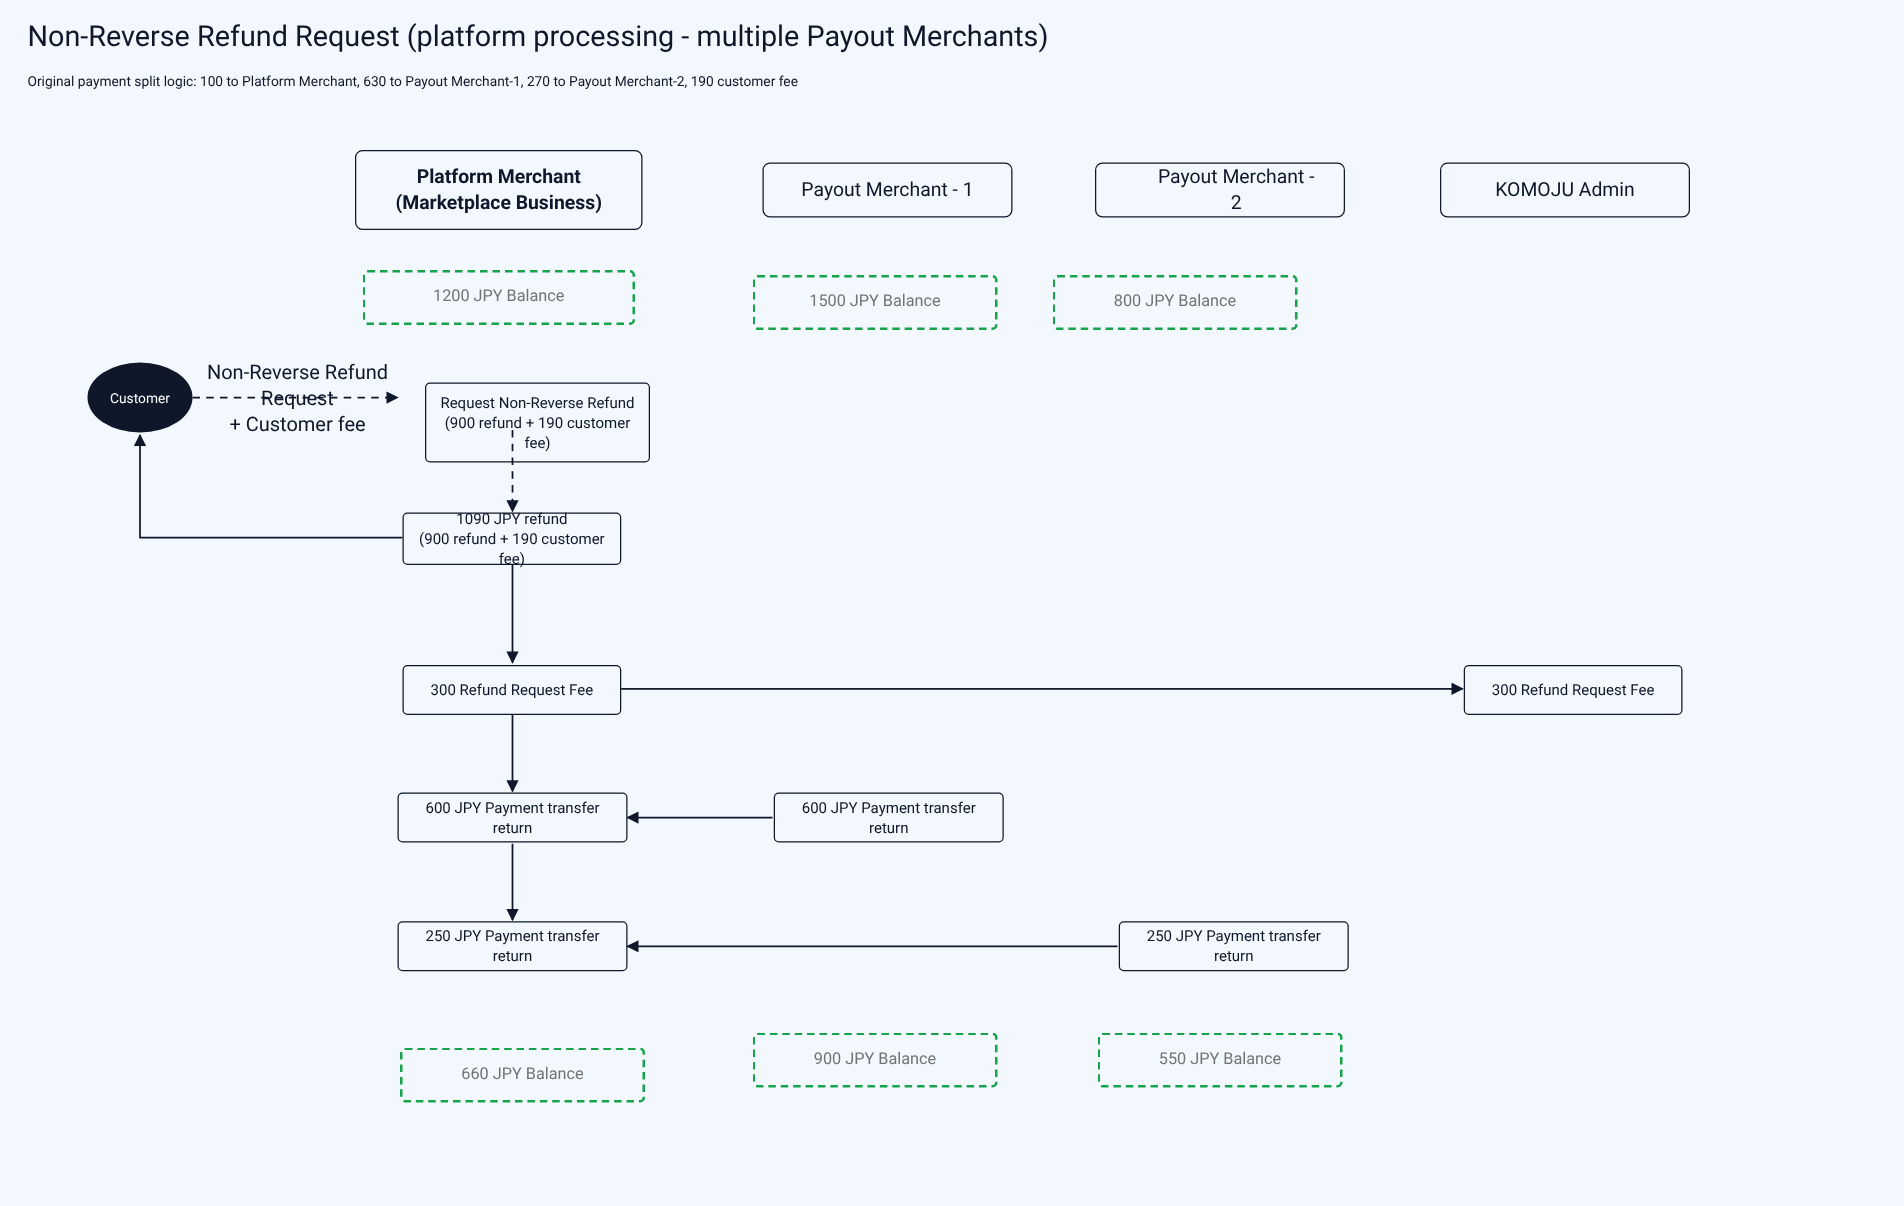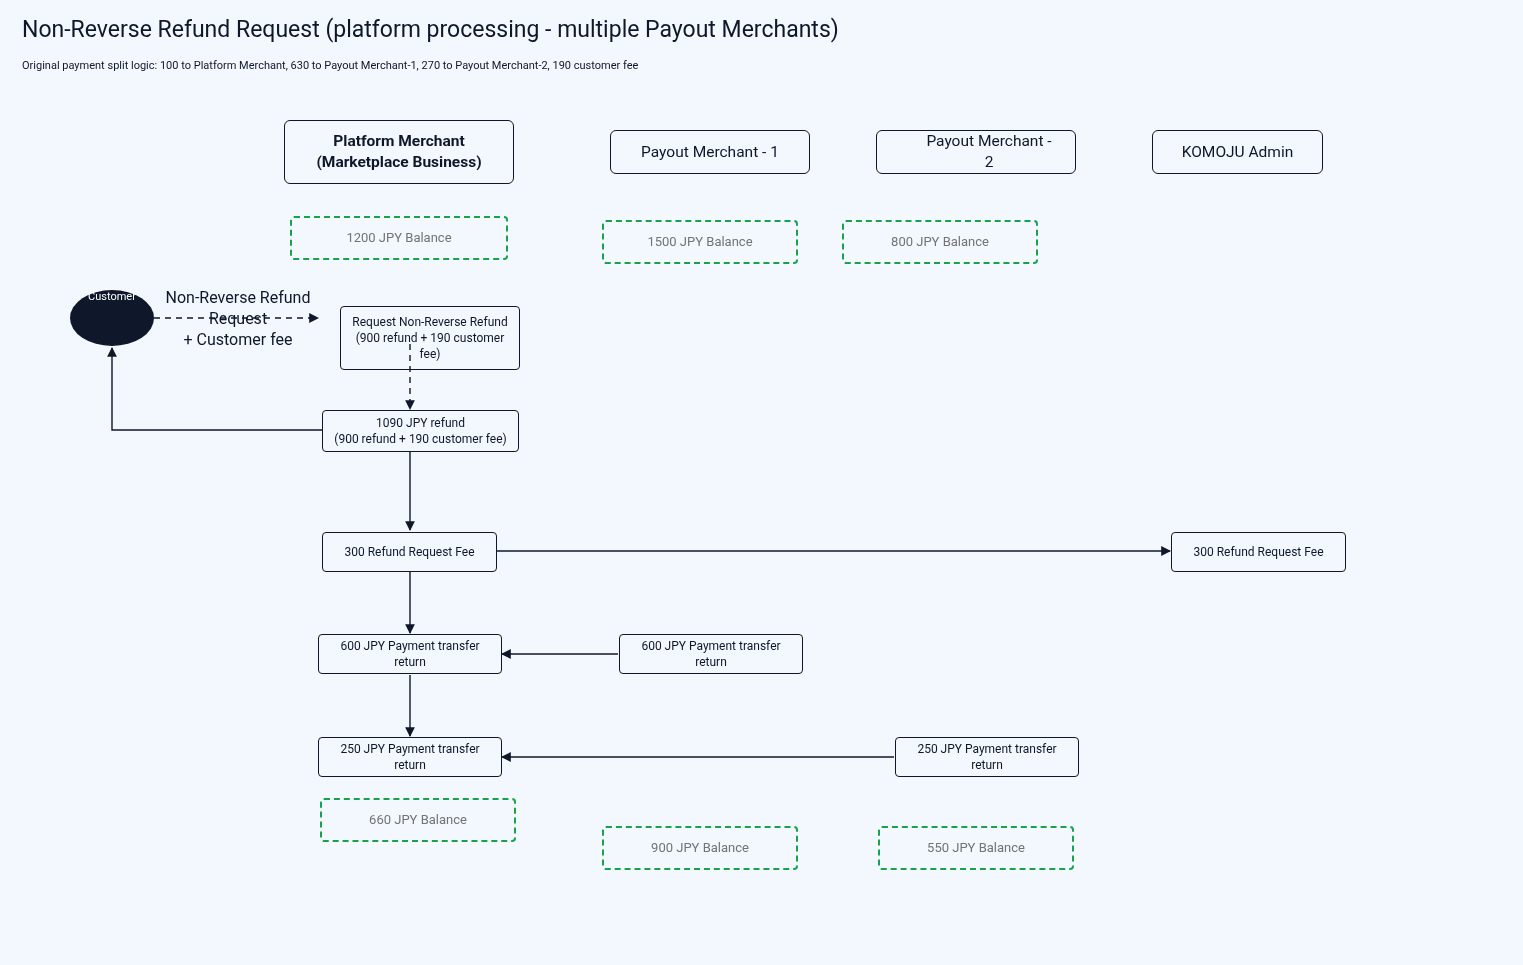--- a/index.html
+++ b/index.html
@@ -28,21 +28,21 @@
   .box.dashed-green {
     border: 2px dashed #16a34a;
     color: #737373;
     font-size: 13px;
   }
   .customer {
     position: absolute;
     width: 84px; height: 56px;
     background: #0f172a; color: #fff;
     border-radius: 50%;
-    display: flex; align-items: flex-start; justify-content: center;
+    display: flex; align-items: center; justify-content: center;
     font-size: 11px;
   }
   svg.arrows { position: absolute; inset: 0; width: 100%; height: 100%; }
   .edge-label {
     position: absolute;
     font-size: 16px; text-align: center; line-height: 1.3;
     color: #0f172a;
   }
 </style>
 </head>
@@ -76,44 +76,44 @@
 
     <line x1="388" y1="579" x2="388" y2="640" stroke="#0f172a" stroke-width="1.4" marker-end="url(#ah)"></line>
 
     <line x1="872" y1="661" x2="480" y2="661" stroke="#0f172a" stroke-width="1.4" marker-end="url(#ah)"></line>
   </svg>
 
   <div class="box header" style="left:262px; top:24px; width:230px; height:64px; white-space:pre-line;font-weight:bold;">Platform Merchant
 (Marketplace Business)</div>
   <div class="box header" style="left:588px; top:34px; width:200px; height:44px;">Payout Merchant - 1</div>
   <div class="box header" style="left:854px; top:34px; width:200px; height:44px;padding-left:44px;">Payout Merchant - 2</div>
-  <div class="box header" style="left:1130px; top:34px; width:171px; height:44px;">KOMOJU Admin</div>
+  <div class="box header" style="left:1130px; top:34px; width:200px; height:44px;">KOMOJU Admin</div>
 
   <div class="box dashed-green" style="left:268px; top:120px; width:218px; height:44px;">1200 JPY Balance</div>
   <div class="box dashed-green" style="left:580px; top:124px; width:196px; height:44px;">1500 JPY Balance</div>
   <div class="box dashed-green" style="left:820px; top:124px; width:196px; height:44px;">800 JPY Balance</div>
 
   <div class="customer" style="left:48px; top:194px;">
     <span>Customer</span>
   </div>
 
   <div class="edge-label" style="left:136px; top:192px; width:160px; white-space:pre-line;">Non-Reverse Refund Request
 + Customer fee</div>
 
   <div class="box" style="left:298px; top:210px; width:180px; height:64px; white-space:pre-line;margin-left:20px;">Request Non-Reverse Refund
 (900 refund + 190 customer fee)</div>
-  <div class="box" style="left:300px; top:314px; width:197px; height:42px; white-space:pre-line;">1090 JPY refund
+  <div class="box" style="left:300px; top:314px; width:175px; height:42px; white-space:pre-line;">1090 JPY refund
 (900 refund + 190 customer fee)</div>
   <div class="box" style="left:300px; top:436px; width:175px; height:40px;">300 Refund Request Fee</div>
   <div class="box" style="left:296px; top:538px; width:184px; height:40px;">600 JPY Payment transfer return</div>
   <div class="box" style="left:296px; top:641px; width:184px; height:40px;">250 JPY Payment transfer return</div>
 
   <div class="box" style="left:597px; top:538px; width:184px; height:40px;">600 JPY Payment transfer return</div>
 
   <div class="box" style="left:873px; top:641px; width:184px; height:40px;">250 JPY Payment transfer return</div>
 
   <div class="box" style="left:1149px; top:436px; width:175px; height:40px;">300 Refund Request Fee</div>
 
-  <div class="box dashed-green" style="left:298px; top:702px; width:196px; height:44px;">660 JPY Balance</div>
+  <div class="box dashed-green" style="left:298px; top:742px; width:196px; height:44px;">660 JPY Balance</div>
   <div class="box dashed-green" style="left:580px; top:730px; width:196px; height:44px;">900 JPY Balance</div>
   <div class="box dashed-green" style="left:856px; top:730px; width:196px; height:44px;">550 JPY Balance</div>
 
 </div>
 
 </body></html>

